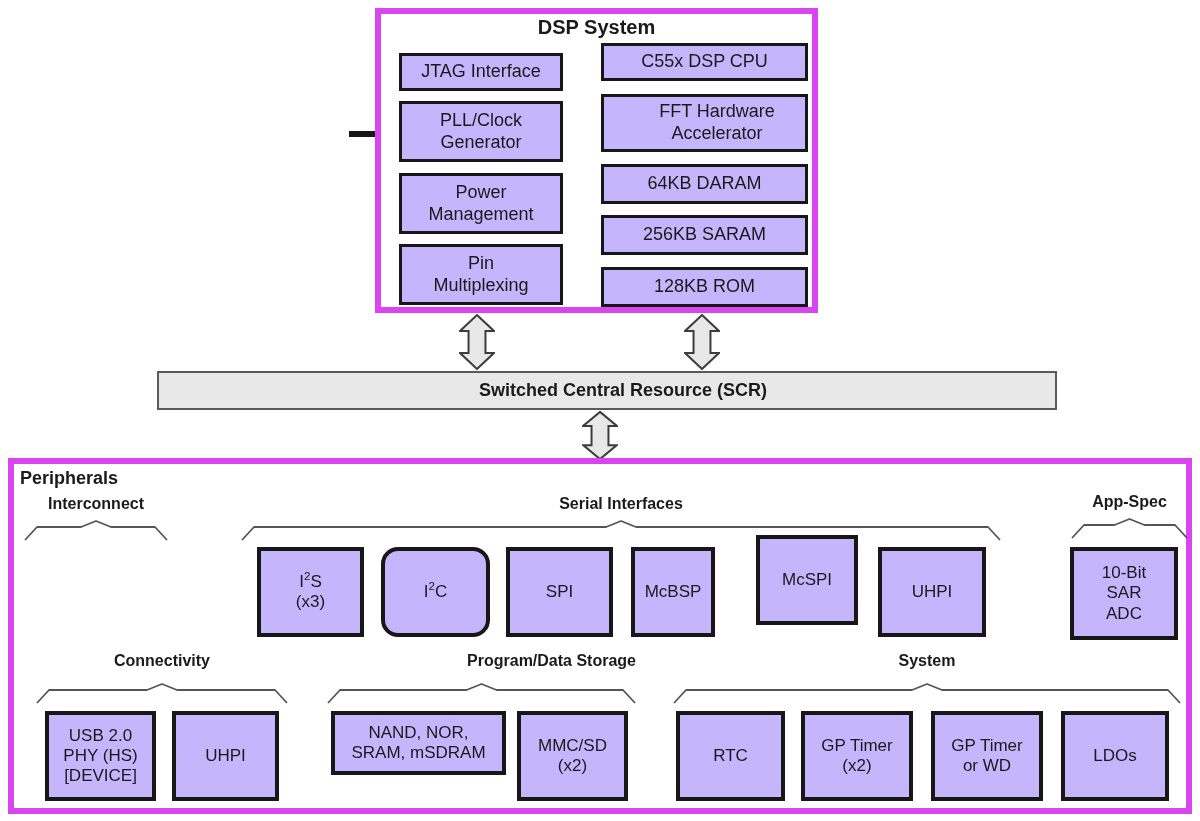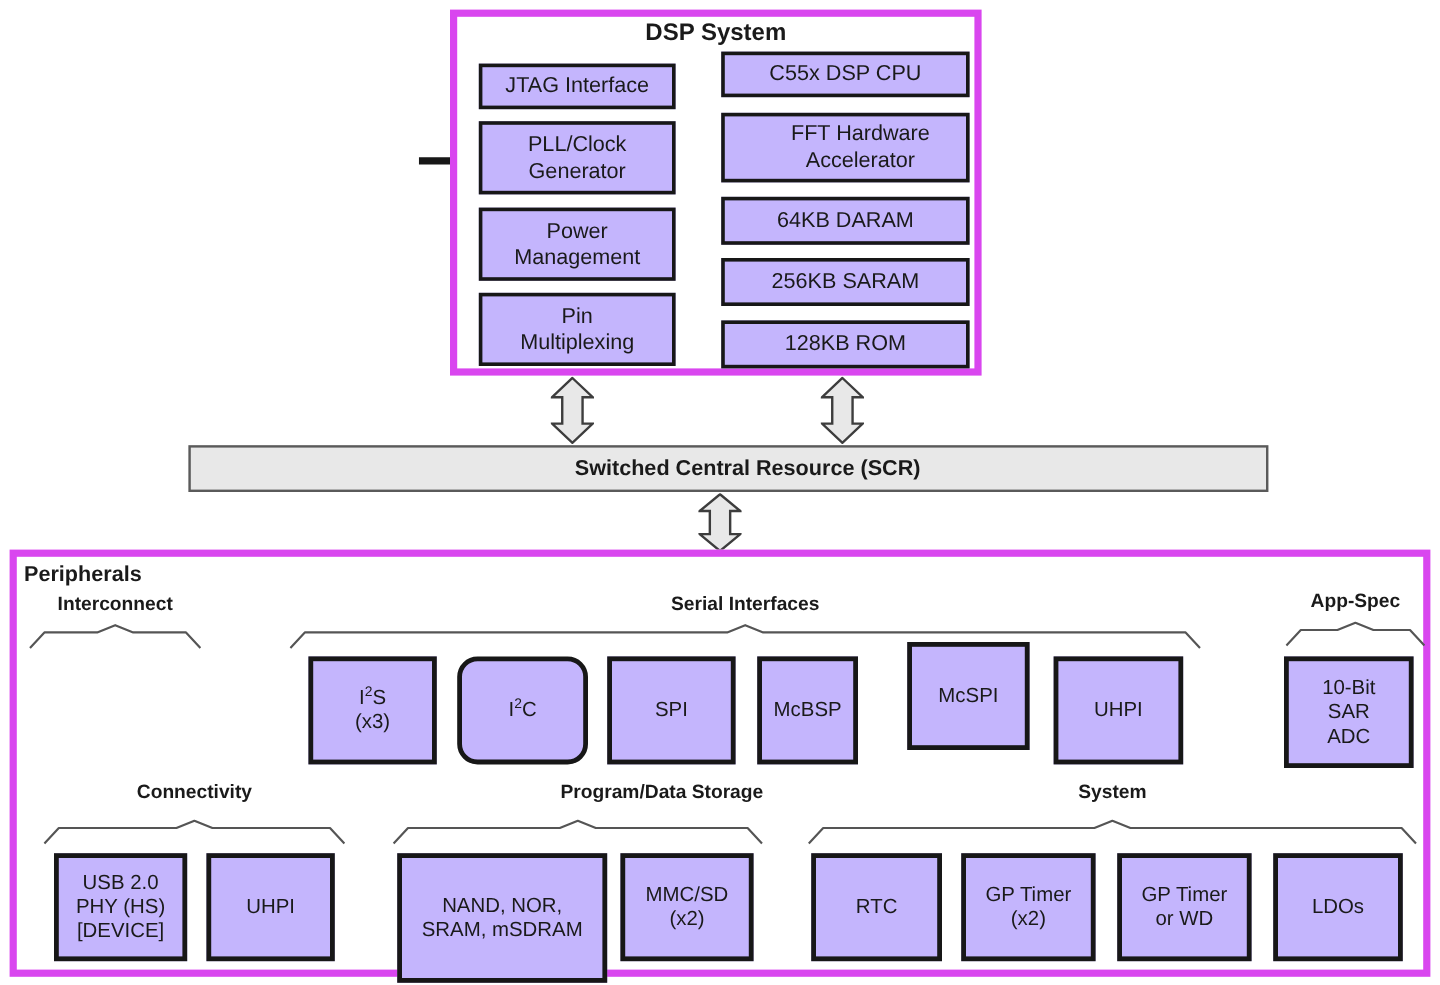--- a/index.html
+++ b/index.html
@@ -150,21 +150,21 @@
       </svg>
 
     <div class="abs blk pblk" style="left:31px;top:247px;width:111px;height:90px;">
       <div class="lbl plbl">USB 2.0
 PHY (HS)
 [DEVICE]</div>
     </div>
     <div class="abs blk pblk" style="left:158px;top:247px;width:107px;height:90px;">
       <div class="lbl plbl">UHPI</div>
     </div>
-    <div class="abs blk pblk" style="left:317px;top:247px;width:175px;height:108px;">
+    <div class="abs blk pblk" style="left:317px;top:247px;width:175px;height:64px;">
       <div class="lbl plbl">NAND, NOR,
 SRAM, mSDRAM</div>
     </div>
     <div class="abs blk pblk" style="left:503px;top:247px;width:111px;height:90px;">
       <div class="lbl plbl">MMC/SD
 (x2)</div>
     </div>
     <div class="abs blk pblk" style="left:662px;top:247px;width:109px;height:90px;">
       <div class="lbl plbl">RTC</div>
     </div>

